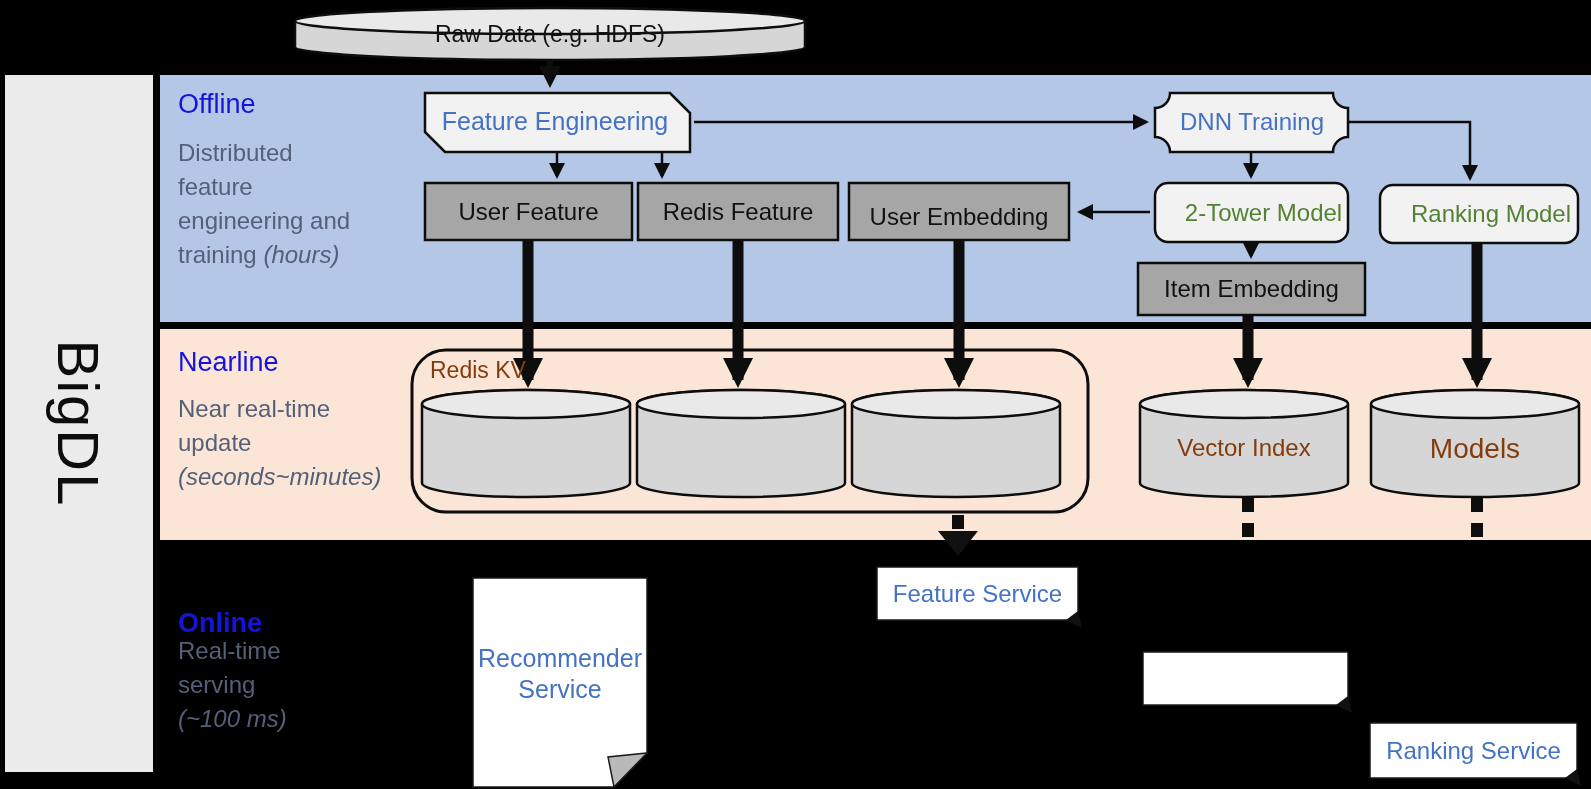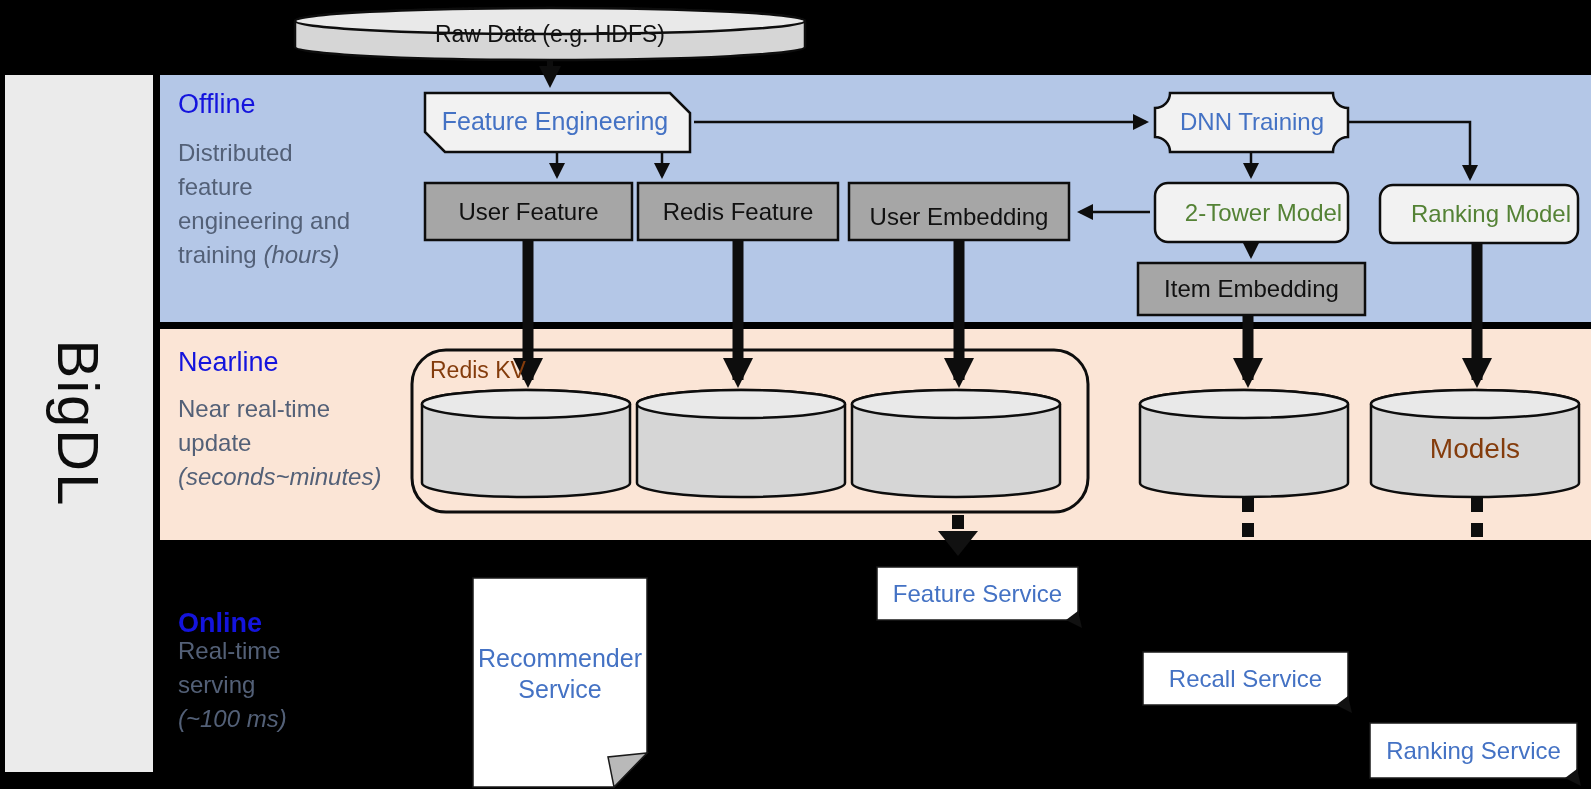--- a/index.html
+++ b/index.html
@@ -172,25 +172,25 @@
   <div class="lbl node-t" style="left:1138px;top:263px;width:227px;height:52px;">Item Embedding</div>
   <div class="lbl green-t" style="left:1380px;top:185px;width:198px;height:58px;">Ranking Model</div>
 
   <div class="lbl sec-h left" style="left:178px;top:346px;width:210px;height:32px;">Nearline</div>
   <div class="lbl sec-d left" style="left:178px;top:392px;width:205px;height:120px;display:block;">
     <span>Near real-time update</span>
     <i>(seconds~minutes)</i>
   </div>
 
   <div class="lbl brown-t left" style="left:430px;top:340px;width:140px;height:30px;margin-top:16px;">Redis KV</div>
+  <div class="lbl brown-t" style="left:1140px;top:420px;width:208px;height:56px;font-size:24px;">Vector Index</div>
   <div class="lbl brown-t" style="left:1371px;top:420px;width:208px;height:56px;font-size:28px;">Models</div>
 
   <div class="lbl sec-h left" style="left:178px;top:586px;width:210px;height:32px;font-weight:700;margin-top:21px;">Online</div>
   <div class="lbl sec-d left" style="left:178px;top:634px;width:140px;height:120px;display:block;">
     <span>Real-time serving</span>
     <i>(~100 ms)</i>
   </div>
 
   <div class="lbl svc-t" style="left:478px;top:628px;width:164px;height:92px;font-size:25px;">Recommender Service</div>
   <div class="lbl svc-t" style="left:877px;top:567px;width:201px;height:53px;">Feature Service</div>
-  <div class="lbl svc-t" style="left:1143px;top:652px;width:205px;height:53px;">Recall Service</div>
   <div class="lbl svc-t" style="left:1370px;top:723px;width:207px;height:55px;">Ranking Service</div>
 </div>
 
 </body></html>

